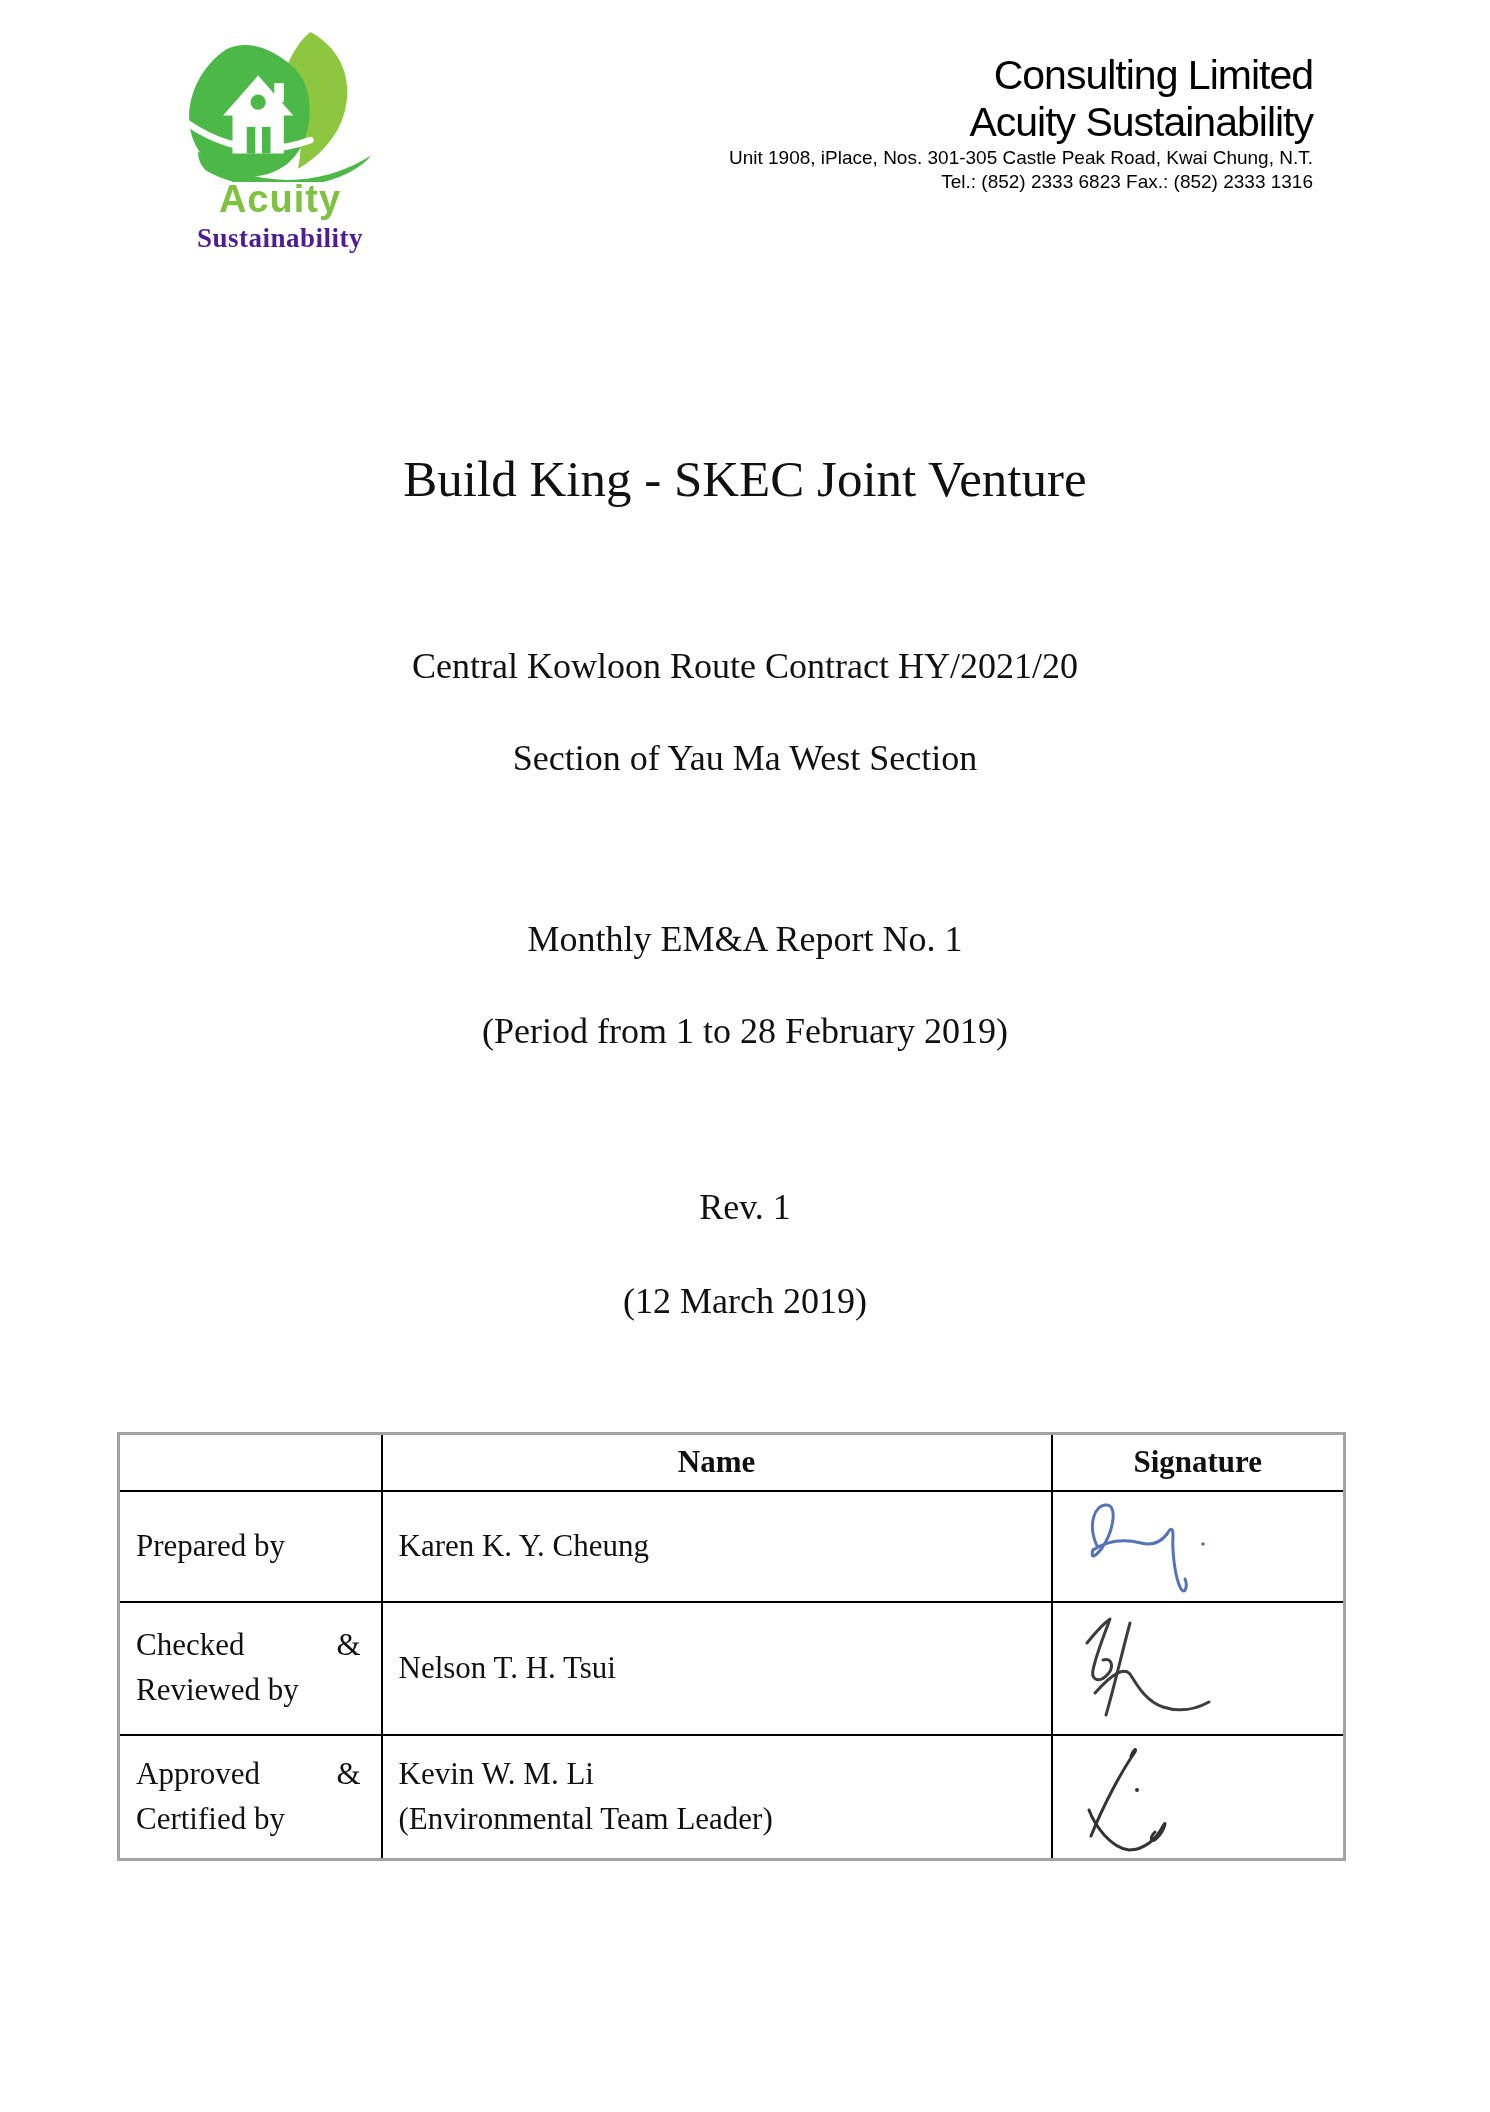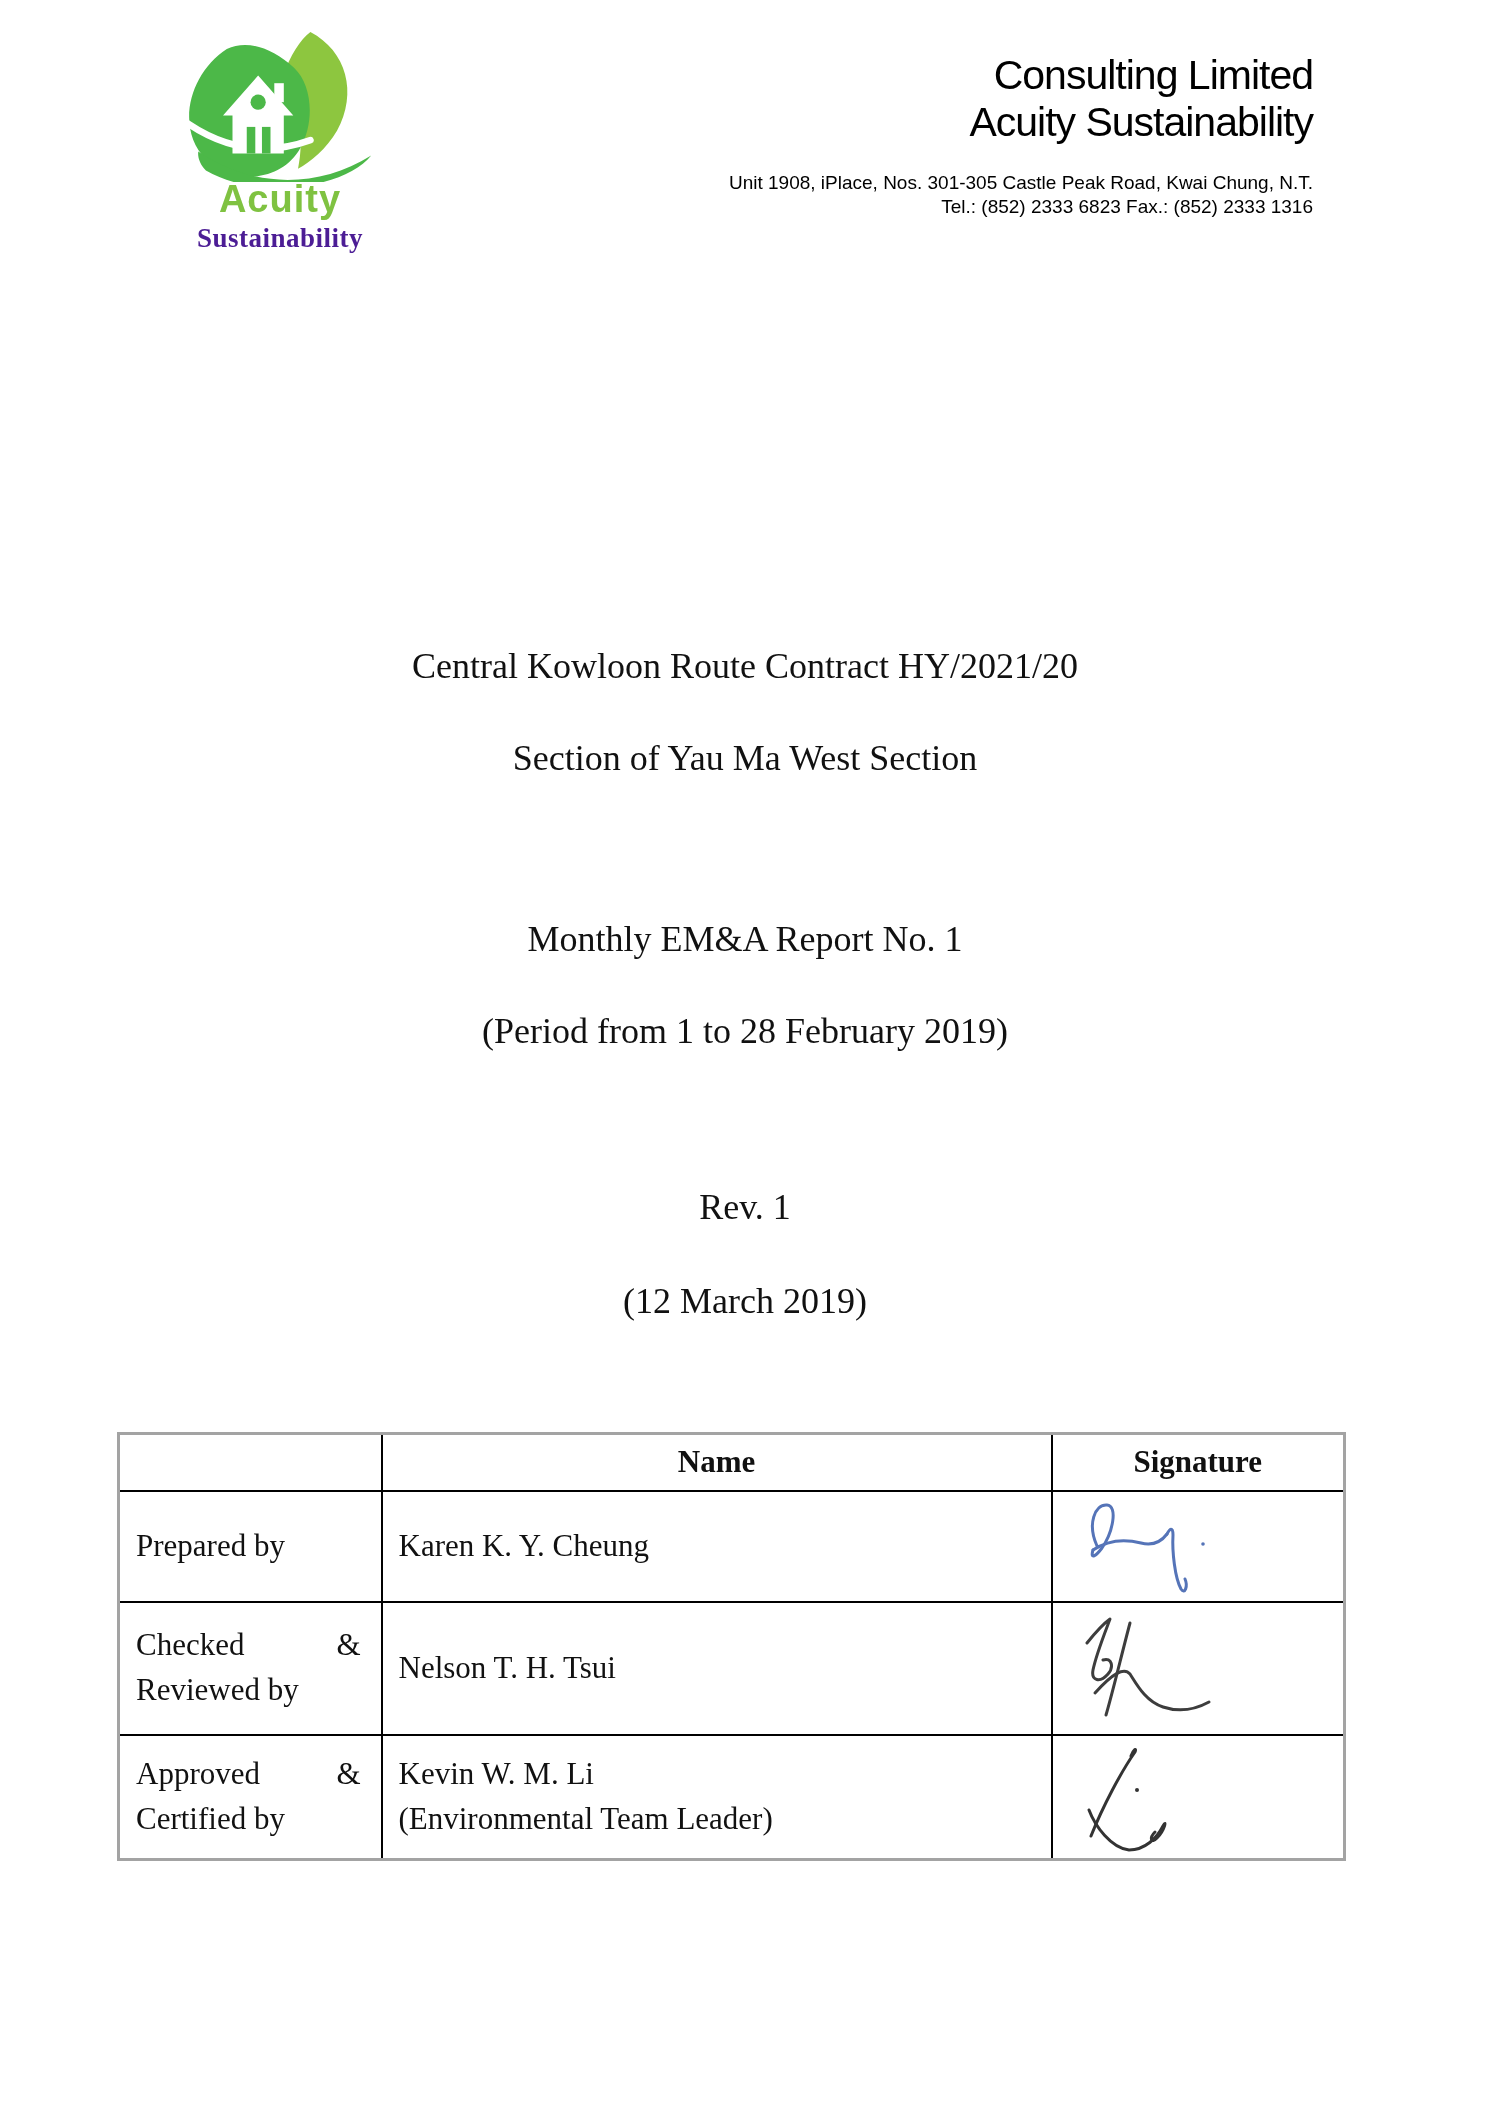--- a/index.html
+++ b/index.html
@@ -29,21 +29,21 @@
   .company-block { position:absolute; top:52px; right:177px; text-align:right; }
   .company-name {
     font-family:"Liberation Sans", sans-serif;
     font-size:41px; line-height:1.15; letter-spacing:-1px; color:#000;
     white-space:nowrap;
   }
   .company-addr {
     font-family:"Liberation Sans", sans-serif;
     font-size:19px; line-height:1.25; color:#000; white-space:nowrap;
   }
-  .company-addr.first { margin-top:25px; }
+  .company-addr.first { margin-top:0; }
 
   
   .center-line { position:absolute; left:0; width:100%; text-align:center; white-space:nowrap; }
   .main-title   { top:450px;  font-size:51px; }
   .contract-line{ top:645px;  font-size:36px; }
   .section-line { top:737px;  font-size:36px; }
   .report-line  { top:918px;  font-size:36px; }
   .period-line  { top:1010px; font-size:36px; }
   .rev-line     { top:1186px; font-size:36px; }
   .revdate-line { top:1280px; font-size:36px; }
@@ -94,20 +94,21 @@
     <div class="logo-sub" style="color:#4c1d95;">Sustainability</div>
   </div>
 
   <div class="company-block">
     <div class="company-name">Consulting Limited</div>
     <div class="company-name">Acuity Sustainability</div>
     <div class="company-addr first">Unit 1908, iPlace, Nos. 301-305 Castle Peak Road, Kwai Chung, N.T.</div>
     <div class="company-addr">Tel.: (852) 2333 6823 Fax.: (852) 2333 1316</div>
   </div>
 
+  <div class="center-line main-title">Build King - SKEC Joint Venture</div>
   <div class="center-line contract-line">Central Kowloon Route Contract HY/2021/20</div>
   <div class="center-line section-line">Section of Yau Ma West Section</div>
   <div class="center-line report-line">Monthly EM&amp;A Report No. 1</div>
   <div class="center-line period-line">(Period from 1 to 28 February 2019)</div>
   <div class="center-line rev-line">Rev. 1</div>
   <div class="center-line revdate-line">(12 March 2019)</div>
 
   <table class="approval">
     <colgroup>
         <col style="width:263px">

